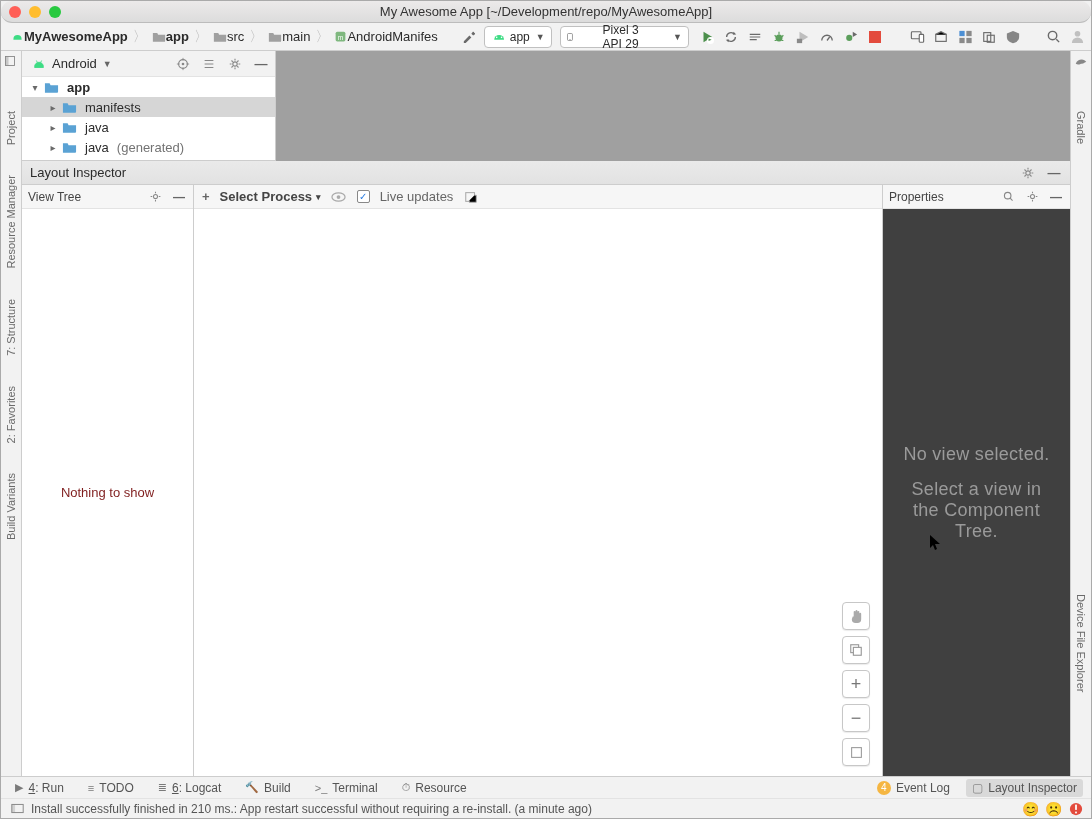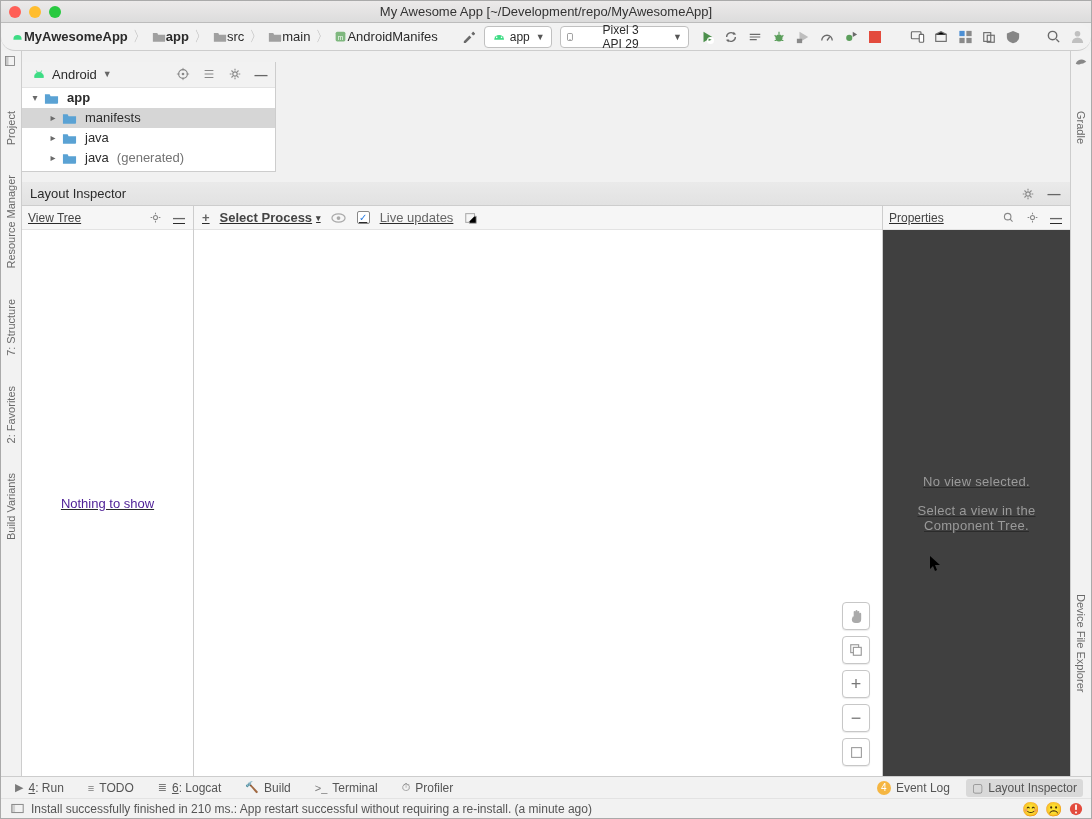--- a/index.html
+++ b/index.html
@@ -1,27 +1,27 @@
 <!DOCTYPE html>
 <html><head>
 <meta charset="utf-8">
 <style>
 * { box-sizing: border-box; margin: 0; padding: 0; font-family: -apple-system, "Helvetica Neue", Arial, sans-serif; }
 html, body { width: 1092px; height: 819px; overflow: hidden; background: #f1f1f1; color: #2b2b2b; font-size: 13px; }
 .window { display: flex; flex-direction: column; width: 100%; height: 100%; border: 1px solid #aaa; }
 
 
-.titlebar { height: 22px; background: linear-gradient(#eceaea,#dcdcdc); display: flex; align-items: center; padding: 0 8px; border-bottom: 1px solid #bcbcbc; position: relative; }
+.titlebar { height: 22px; background: linear-gradient(#eceaea,#dcdcdc); display: flex; align-items: center; padding: 0 8px; border-bottom: 1px solid #bcbcbc; position: relative; border-radius: 11px; }
 .traffic { display: flex; gap: 8px; }
 .dot { width: 12px; height: 12px; border-radius: 50%; }
 .red { background: #ff5f57; } .yellow { background: #ffbd2e; } .green { background: #28c940; }
 .title { position: absolute; left: 0; right: 0; text-align: center; font-size: 13px; color: #333; pointer-events: none; }
 
 
-.toolbar { height: 28px; background: #f2f2f2; border-bottom: 1px solid #cdcdcd; display: flex; align-items: center; padding: 0 6px; gap: 2px; border-radius: 14px; }
+.toolbar { height: 28px; background: #f2f2f2; border-bottom: 1px solid #cdcdcd; display: flex; align-items: center; padding: 0 6px; gap: 2px; }
 .breadcrumbs { display: flex; align-items: center; gap: 0; }
 .crumb { display: flex; align-items: center; padding: 2px 4px; border-radius: 3px; }
 .crumb-sep { color: #bbb; font-size: 14px; margin: 0 1px; }
 .tb-btn { width: 22px; height: 22px; display: flex; align-items: center; justify-content: center; color: #555; }
 .tb-select { height: 22px; border: 1px solid #c0c0c0; border-radius: 4px; background: #fff; display: flex; align-items: center; padding: 0 6px; gap: 6px; font-size: 12px; }
 .tb-select .caret { font-size: 9px; color: #555; }
 .tb-icons-right { display: flex; align-items: center; gap: 8px; margin-left: 8px; }
 .redsq { width: 12px; height: 12px; background: #e34b3d; }
 
 
@@ -42,40 +42,40 @@
 .tree-row { height: 20px; display: flex; align-items: center; padding-left: 8px; gap: 4px; font-size: 13px; }
 .tree-row.sel { background: #d6d6d6; }
 .tree-arrow { width: 10px; text-align: center; font-size: 10px; color: #6a6a6a; }
 .gen { color: #737373; }
 
 
 .li-header { height: 24px; background: linear-gradient(#eaeaea,#e2e2e2); border-bottom: 1px solid #cdcdcd; display: flex; align-items: center; padding: 0 8px; font-size: 13px; }
 .li-header .right { margin-left: auto; display: flex; gap: 10px; color: #666; }
 
 
-.inspector { flex: 1; display: flex; min-height: 0; text-decoration: underline; }
+.inspector { flex: 1; display: flex; min-height: 0; }
 .viewtree { width: 172px; border-right: 1px solid #cdcdcd; display: flex; flex-direction: column; background: #fff; }
 .vt-header { height: 24px; background: #f6f6f6; border-bottom: 1px solid #e3e3e3; display: flex; align-items: center; padding: 0 6px; font-size: 12px; color: #444; }
 .vt-header .right { margin-left: auto; display: flex; gap: 8px; color: #666; }
-.vt-empty { flex: 1; display: flex; align-items: center; justify-content: center; color: #4c1d95; font-size: 13px; }
+.vt-empty { flex: 1; display: flex; align-items: center; justify-content: center; color: #7f1d1d; font-size: 13px; }
 
 .canvas { flex: 1; display: flex; flex-direction: column; position: relative; background: #fff; }
 .canvas-toolbar { height: 24px; background: #f6f6f6; border-bottom: 1px solid #e3e3e3; display: flex; align-items: center; padding: 0 8px; gap: 10px; font-size: 13px; color: #444; }
 .select-proc { display: flex; align-items: center; gap: 4px; font-weight: 600; }
 .checkbox { width: 13px; height: 13px; border: 1px solid #888; border-radius: 2px; display: inline-flex; align-items: center; justify-content: center; background: #fff; }
 .checkbox.checked::after { content: "✓"; font-size: 10px; color: #2b7de1; }
 .canvas-body { flex: 1; position: relative; }
 .zoom-ctrls { position: absolute; right: 12px; bottom: 10px; display: flex; flex-direction: column; gap: 6px; }
 .zbtn { width: 28px; height: 28px; border: 1px solid #c7c7c7; border-radius: 4px; background: #fff; display: flex; align-items: center; justify-content: center; color: #777; font-size: 14px; box-shadow: 0 1px 1px rgba(0,0,0,0.08); }
 .cursor { position: absolute; left: 736px; top: 326px; font-size: 15px; color: #000; }
 
 .properties { width: 188px; border-left: 1px solid #cdcdcd; background: #404040; display: flex; flex-direction: column; }
 .pr-header { height: 24px; background: #f6f6f6; border-bottom: 1px solid #e3e3e3; display: flex; align-items: center; padding: 0 6px; font-size: 12px; color: #444; }
 .pr-header .right { margin-left: auto; display: flex; gap: 8px; color: #666; }
-.pr-empty { flex: 1; display: flex; flex-direction: column; align-items: center; justify-content: center; text-align: center; color: #9a9a9a; font-size: 13px; padding: 0 14px; gap: 14px; letter-spacing: 0.3px; }
+.pr-empty { flex: 1; display: flex; flex-direction: column; align-items: center; justify-content: center; text-align: center; color: #9a9a9a; font-size: 18px; padding: 0 14px; gap: 14px; letter-spacing: 0.3px; }
 
 
 .bottombar { height: 22px; background: #f2f2f2; border-top: 1px solid #cdcdcd; display: flex; align-items: center; padding: 0 8px; gap: 16px; font-size: 12px; color: #555; }
 .btab { display: flex; align-items: center; gap: 5px; padding: 2px 6px; border-radius: 3px; }
 .btab.active { background: #d9d9d9; }
 .bottombar .right { margin-left: auto; display: flex; align-items: center; gap: 10px; }
 .badge { width: 14px; height: 14px; border-radius: 50%; background: #f5b642; color: #fff; font-size: 10px; display: inline-flex; align-items: center; justify-content: center; }
 
 
 .statusbar { height: 20px; background: #f2f2f2; border-top: 1px solid #e3e3e3; display: flex; align-items: center; padding: 0 8px; font-size: 12px; color: #555; gap: 6px; }
@@ -274,21 +274,21 @@
       <div id="left-tabs"></div>
     <div class="gutter-label">Project</div>
         <div class="gutter-label">Resource Manager</div>
         <div class="gutter-label">7: Structure</div>
         <div class="gutter-label">2: Favorites</div>
         <div class="gutter-label">Build Variants</div>
       </div>
 
     <div class="center">
 
-      <div style="display:flex; height:131px;align-items:center;">
+      <div style="display:flex; height:110px;">
         <div class="project" style="width:254px; border-right:1px solid #cdcdcd;">
           <div class="project-header">
             <div class="ph-left">
               <svg width="14" height="14" viewBox="0 0 16 16">
                   <path fill="#3ddc84" d="M3 11a5 5 0 0110 0v1H3zM5 4l1 2M11 4l-1 2" stroke="#3ddc84"></path>
                 </svg>
               <span>Android</span>
               <span style="font-size:9px;color:#666;">▼</span>
             </div>
             <div class="ph-icons">
@@ -487,21 +487,21 @@
         <div class="btab">
           <span style="color:#7a7a7a;font-size:11px;">🔨</span>
           <span>Build</span>
         </div>
         <div class="btab">
           <span style="color:#7a7a7a;font-size:11px;">&gt;_</span>
           <span>Terminal</span>
         </div>
         <div class="btab">
           <span style="color:#7a7a7a;font-size:11px;">⏱</span>
-          <span>Profiler</span>
+          <span>Resource</span>
         </div>
       </div>
     <div class="right" id="bottom-right">
         <div class="btab">
           <span class="badge">4</span>
           <span>Event Log</span>
         </div>
         <div class="btab active">
           <span style="color:#888;">▢</span>
           <span>Layout Inspector</span>

